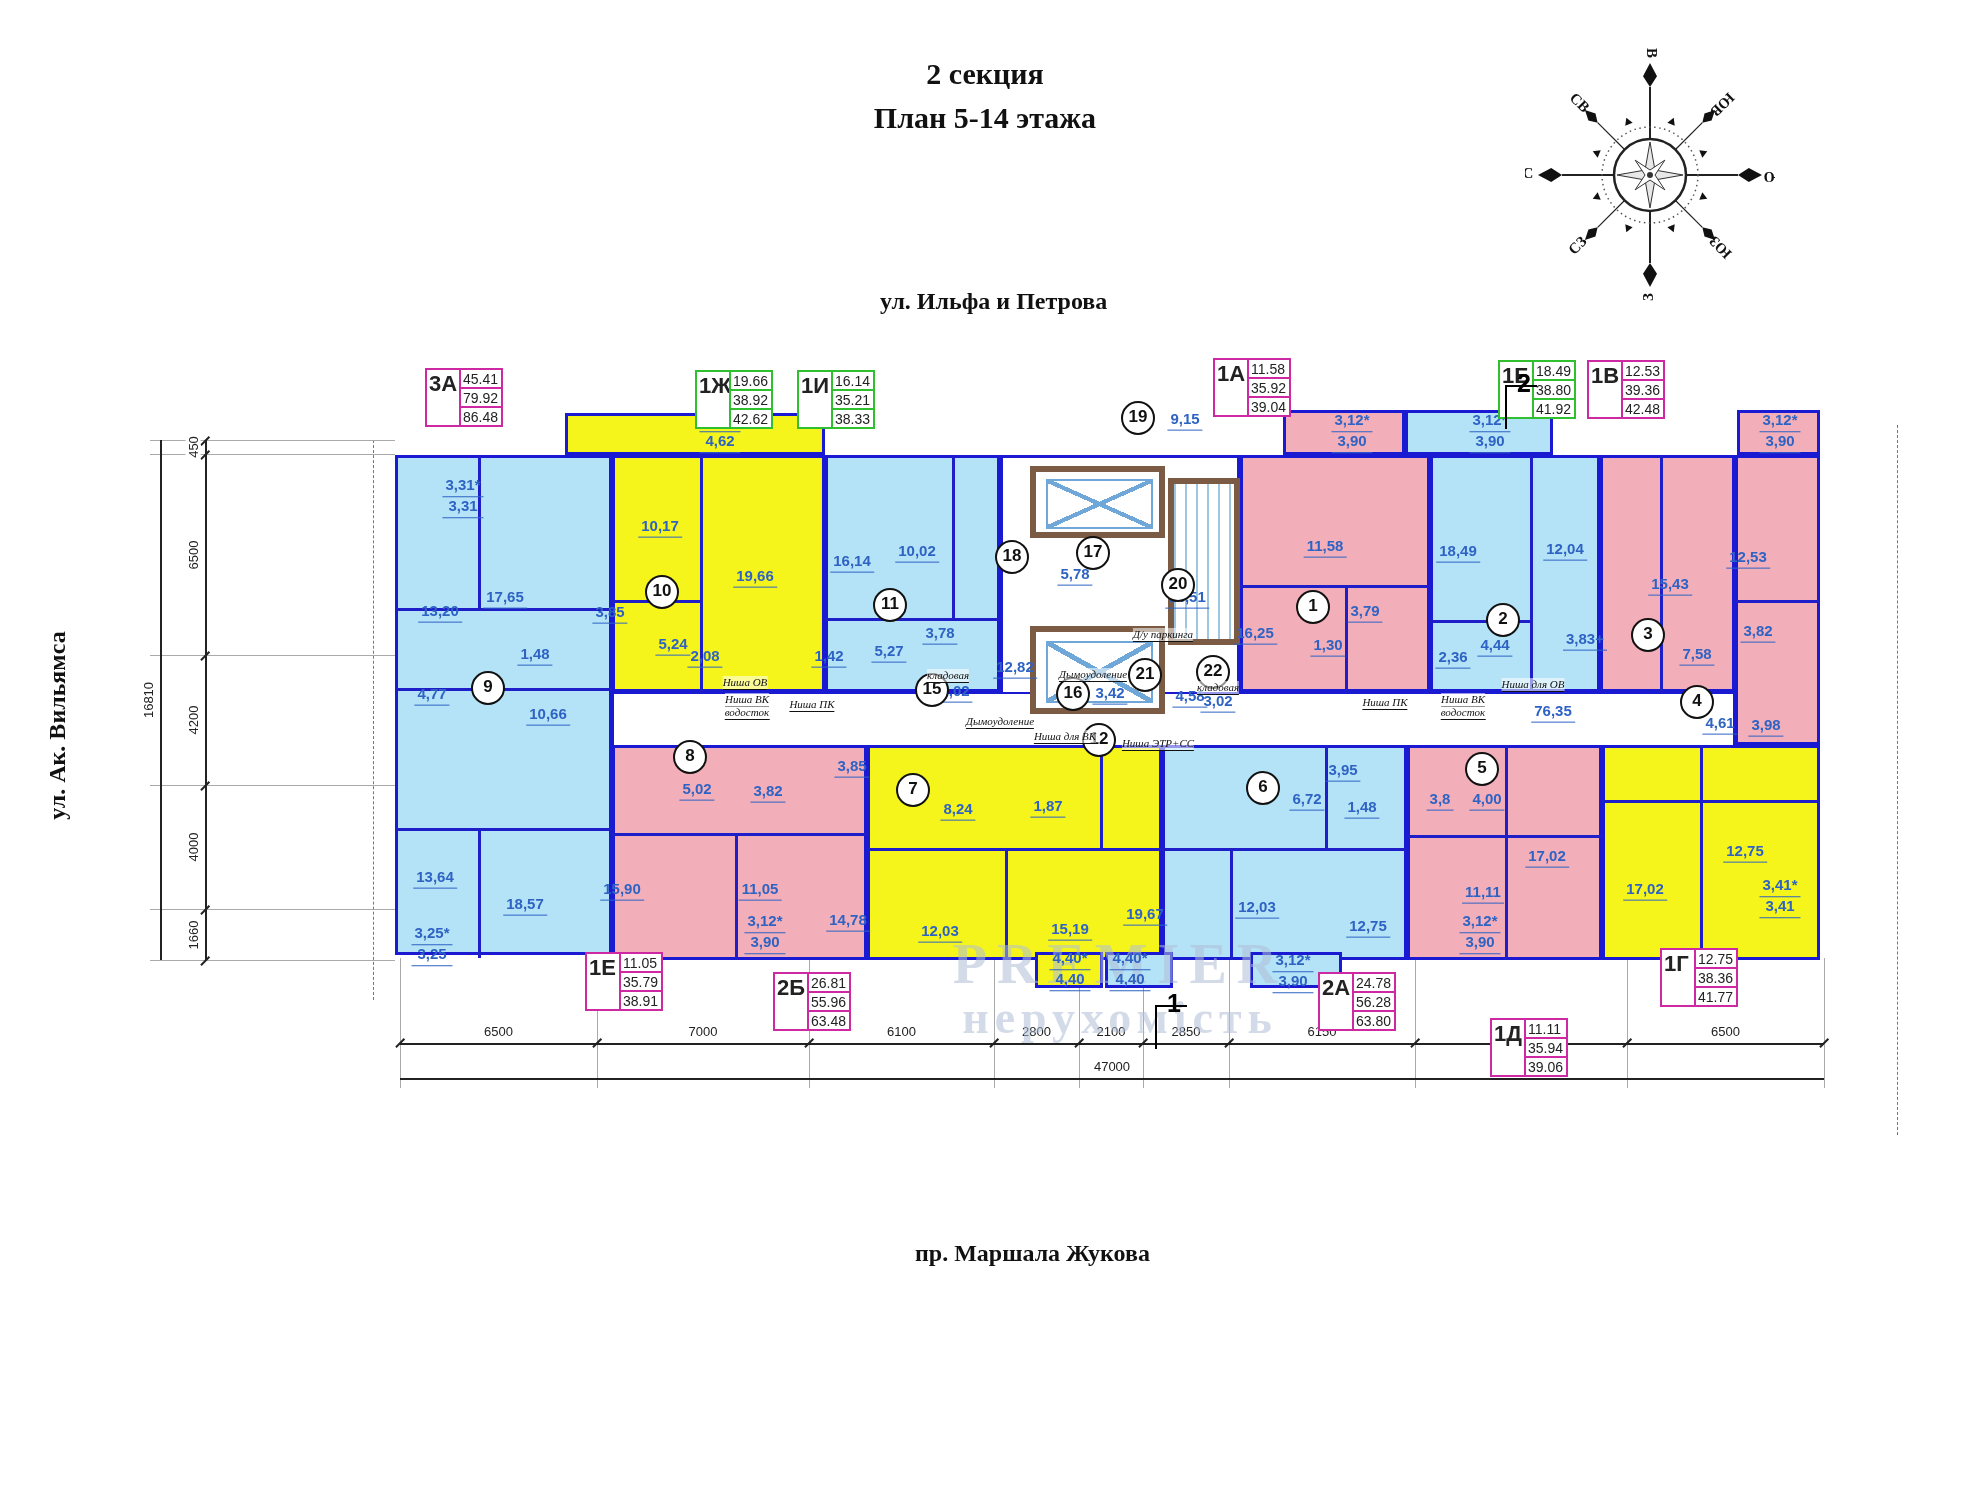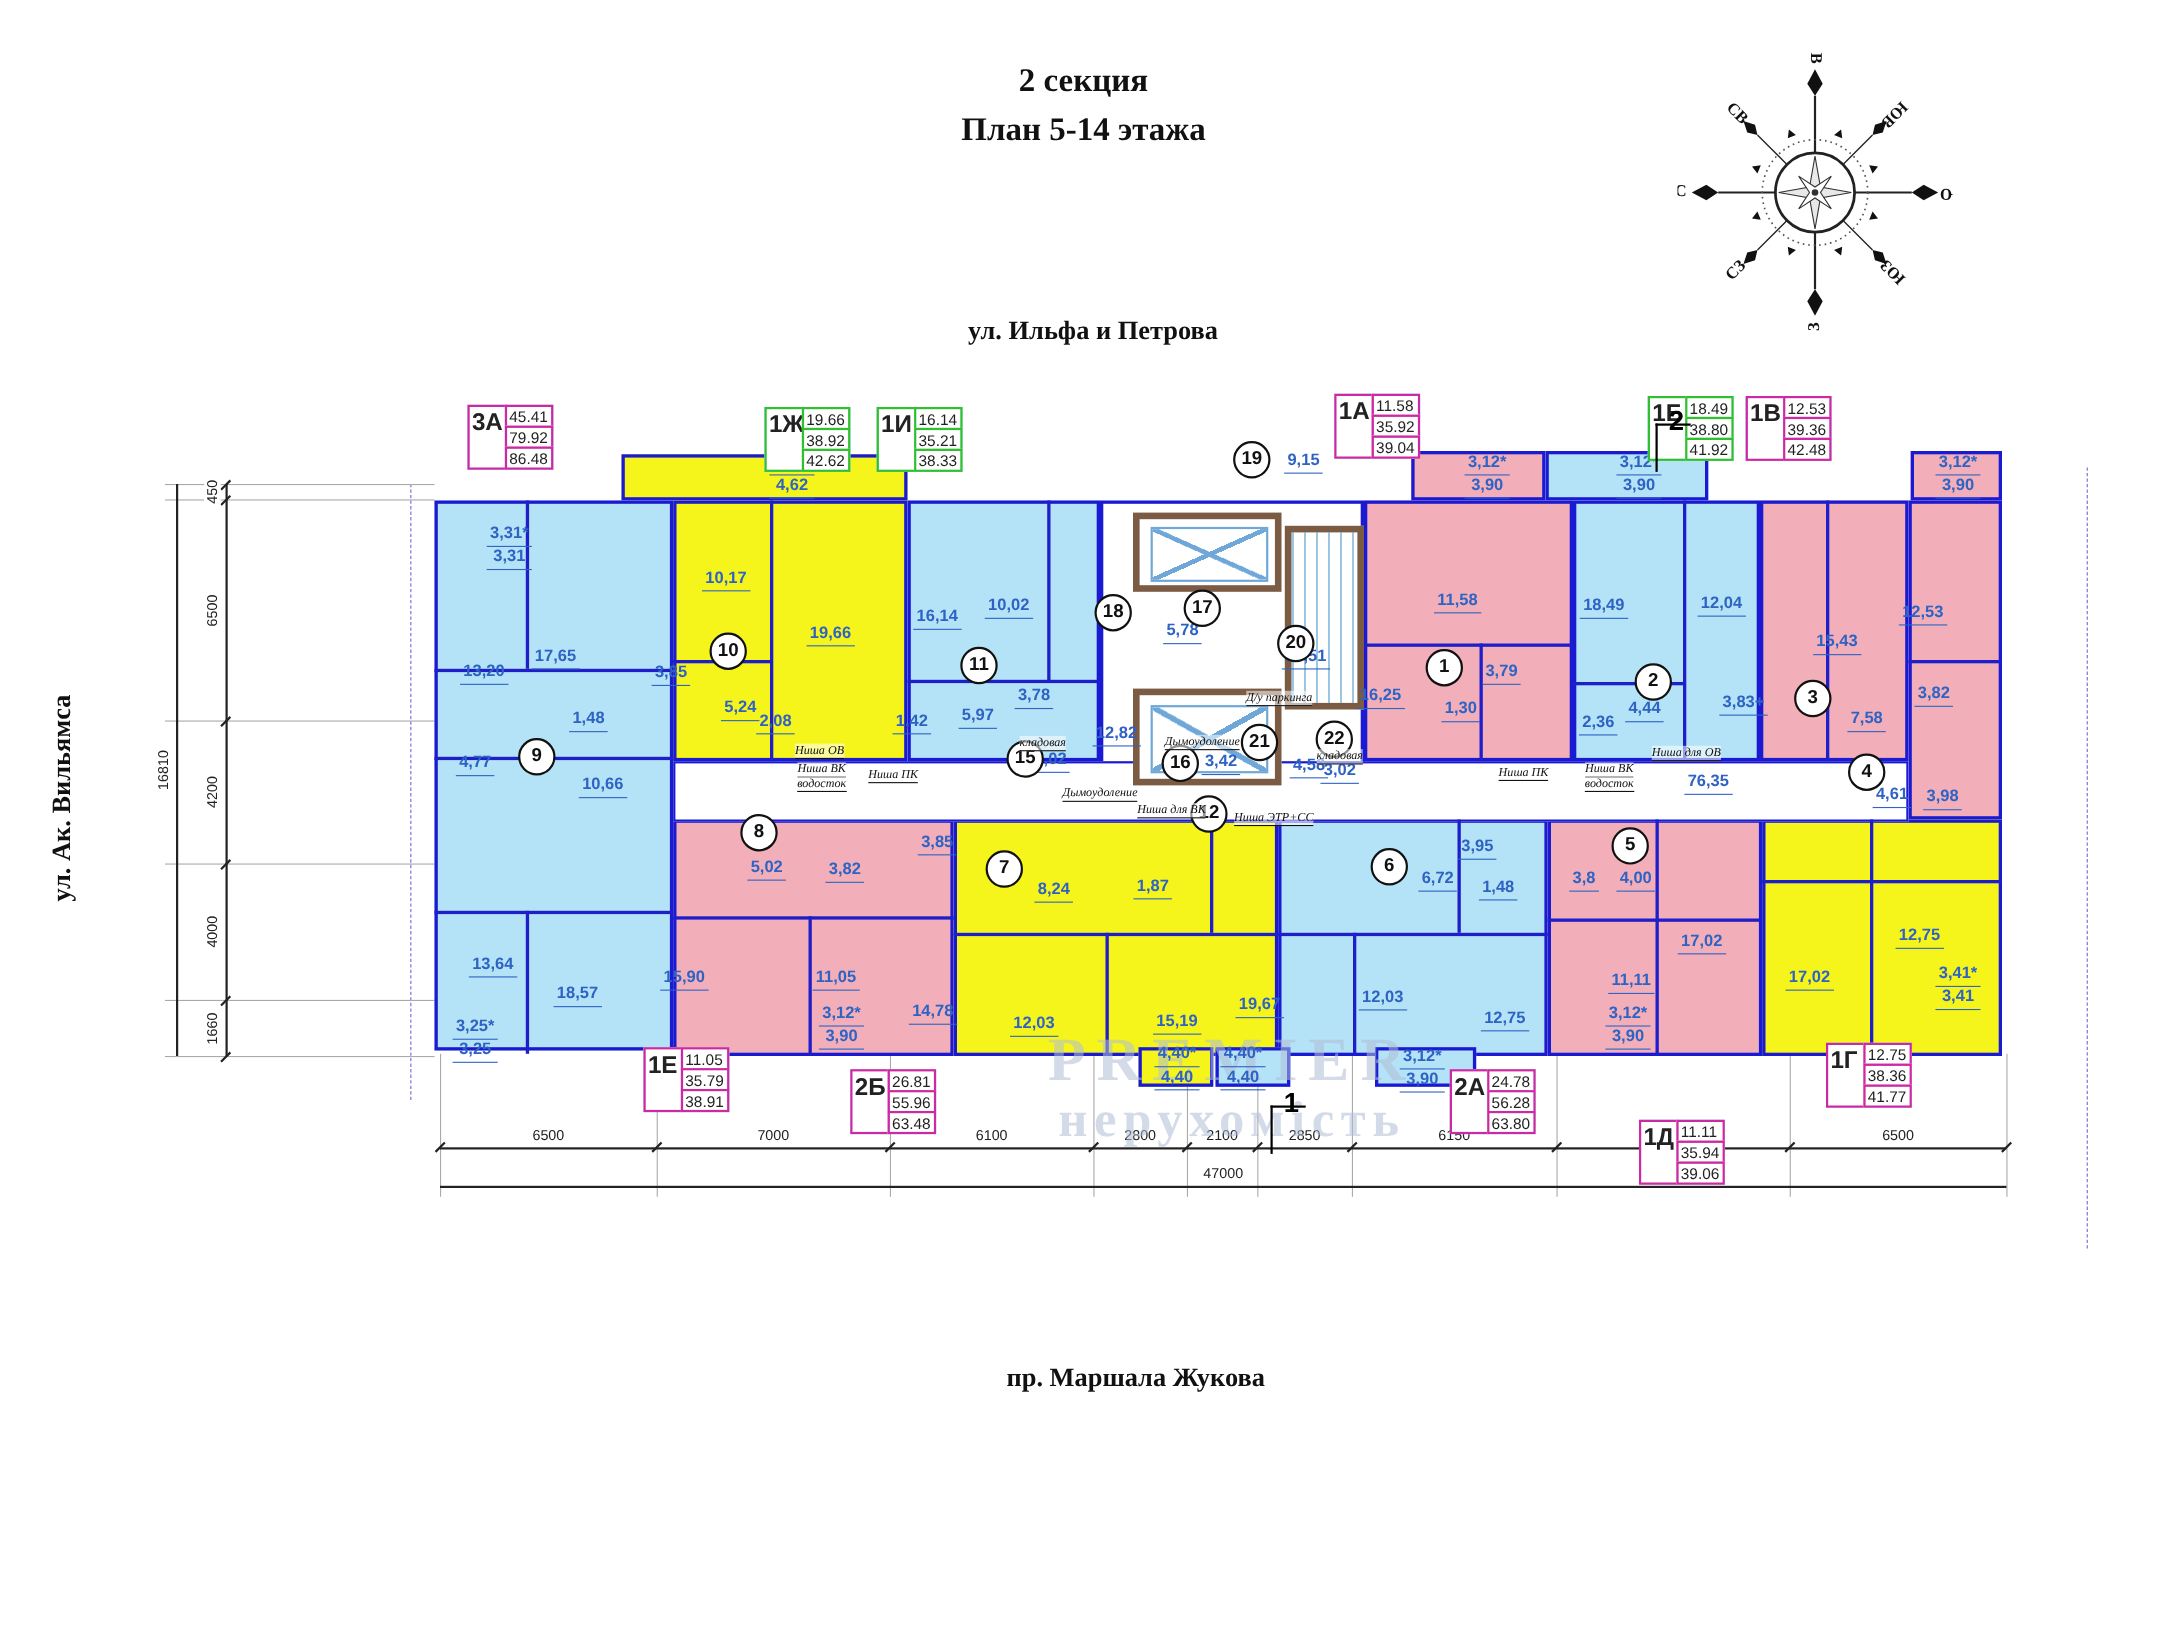--- a/index.html
+++ b/index.html
@@ -193,21 +193,21 @@
     </div>
     <div class="rlabel" style="left: 432px; top: 695px;">
       <span>4,77</span>
     </div>
     <div class="rlabel" style="left: 548px; top: 715px;">
       <span>10,66</span>
     </div>
     <div class="rlabel" style="left: 535px; top: 655px;">
       <span>1,48</span>
     </div>
-    <div class="rlabel" style="left: 435px; top: 878px; margin-left: 13px;">
+    <div class="rlabel" style="left: 435px; top: 878px;">
       <span>13,64</span>
     </div>
     <div class="rlabel" style="left: 525px; top: 905px;">
       <span>18,57</span>
     </div>
     <div class="rlabel" style="left: 432px; top: 945px;">
       <span>3,25*</span>
       <span>3,25</span>
     </div>
     <div class="rlabel" style="left: 720px; top: 432px;">
@@ -232,21 +232,21 @@
     <div class="rlabel" style="left: 852px; top: 562px;">
       <span>16,14</span>
     </div>
     <div class="rlabel" style="left: 917px; top: 552px;">
       <span>10,02</span>
     </div>
     <div class="rlabel" style="left: 940px; top: 634px;">
       <span>3,78</span>
     </div>
     <div class="rlabel" style="left: 889px; top: 652px;">
-      <span>5,97</span>
+      <span>5,27</span>
     </div>
     <div class="rlabel" style="left: 829px; top: 657px;">
       <span>1,42</span>
     </div>
     <div class="rlabel" style="left: 955px; top: 692px;">
       <span>2,02</span>
     </div>
     <div class="rlabel" style="left: 1015px; top: 668px;">
       <span>12,82</span>
     </div>

